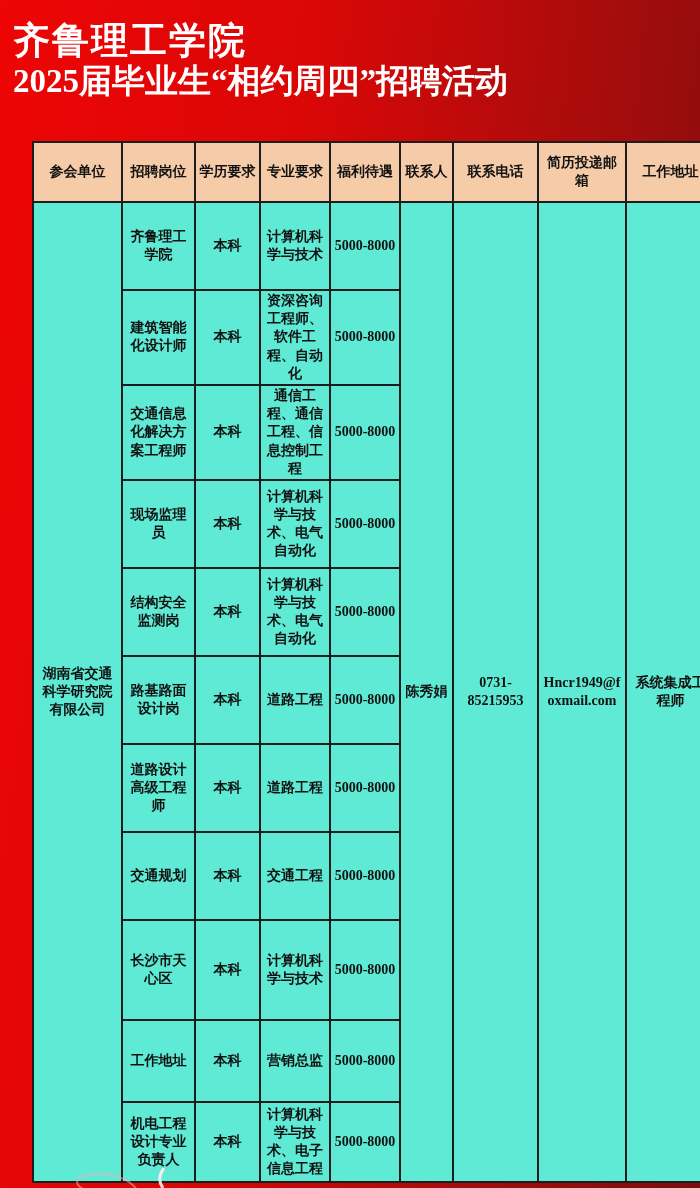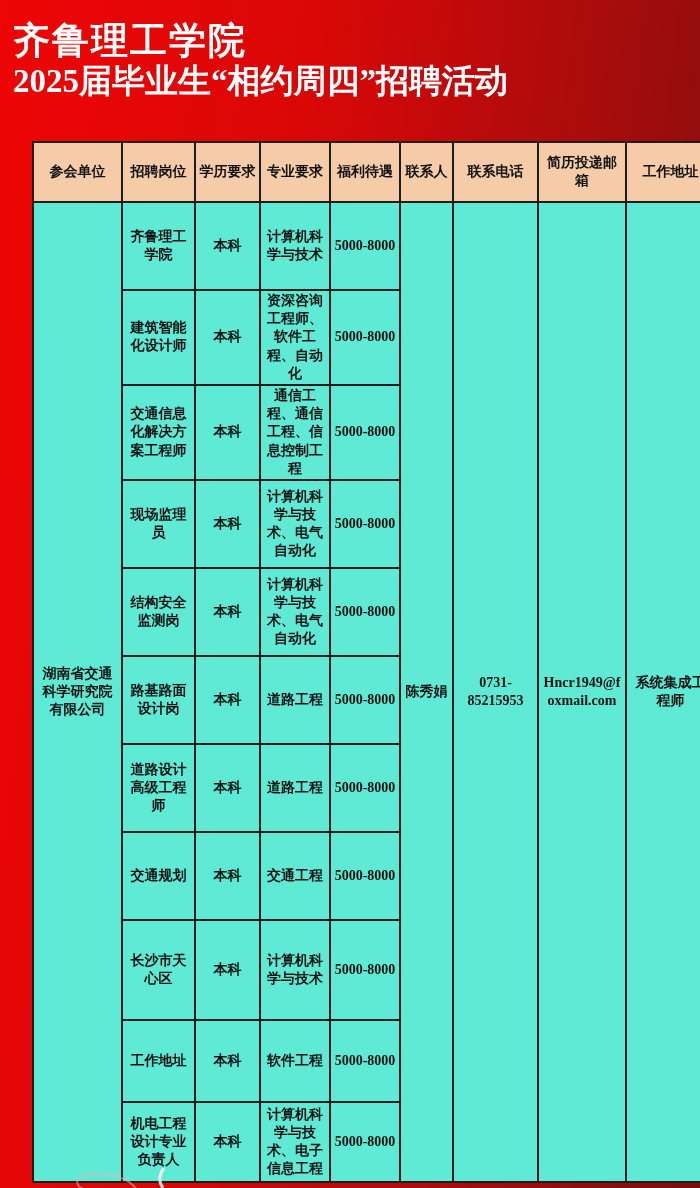--- a/index.html
+++ b/index.html
@@ -145,21 +145,21 @@
     </tr>
     <tr style="height:100px;">
       <td>长沙市天心区</td>
       <td>本科</td>
       <td>计算机科学与技术</td>
       <td class="salary">5000-8000</td>
     </tr>
     <tr style="height:82px;">
       <td>工作地址</td>
       <td>本科</td>
-      <td>软件工程</td>
+      <td>营销总监</td>
       <td class="salary">5000-8000</td>
     </tr>
     <tr style="height:80px;">
       <td>机电工程设计专业负责人</td>
       <td>本科</td>
       <td>计算机科学与技术、电子信息工程</td>
       <td class="salary">5000-8000</td>
     </tr>
   </tbody>
 </table>

